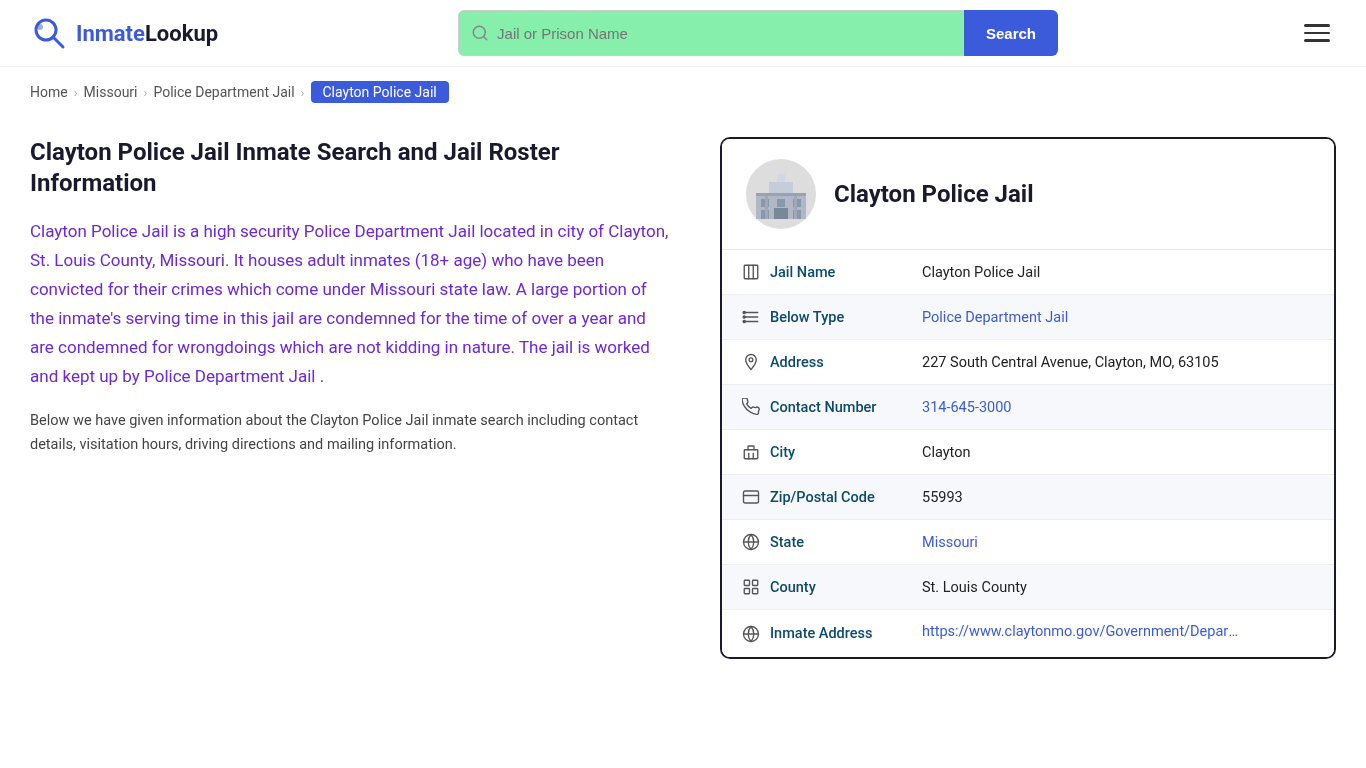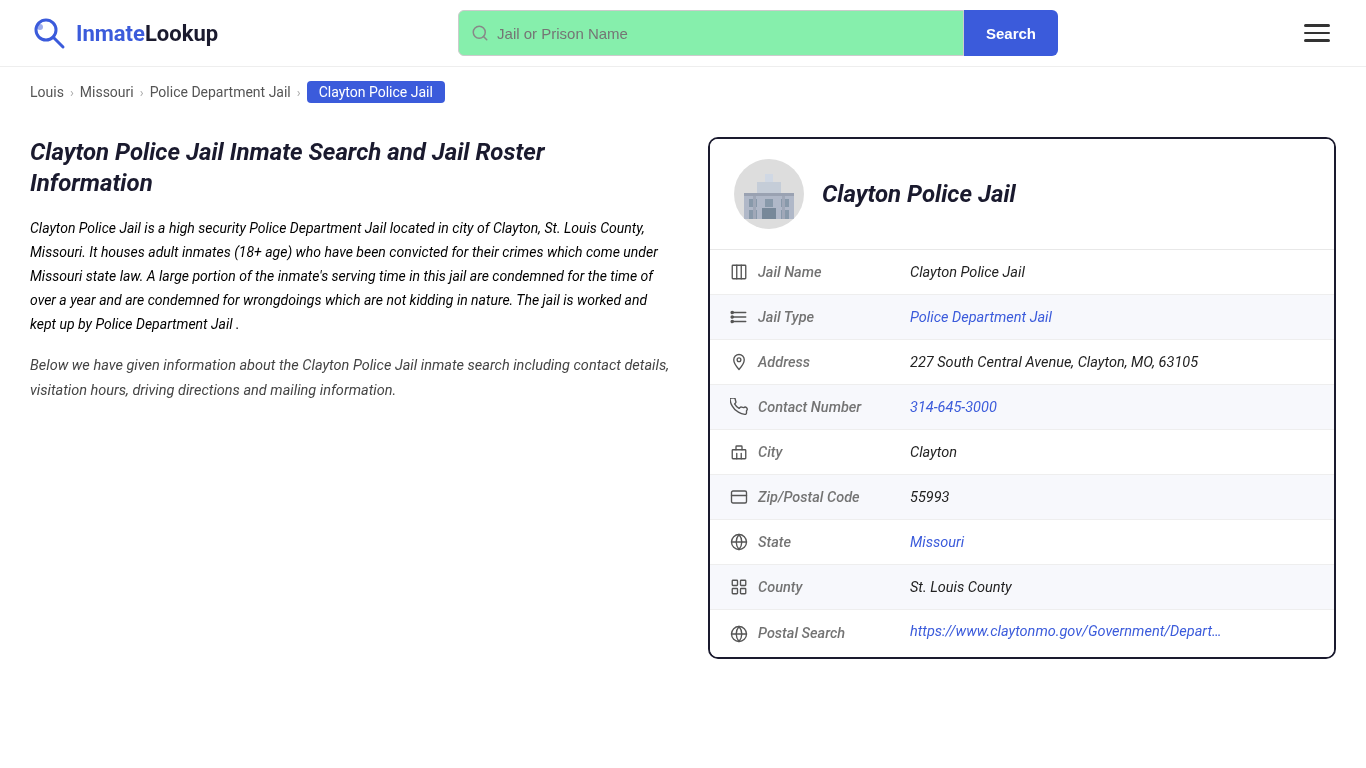--- a/index.html
+++ b/index.html
@@ -113,39 +113,38 @@
       color: #fff;
       padding: 3px 12px;
       border-radius: 4px;
       font-size: 14px;
     }
 
     
     .main-content {
       display: flex;
       padding: 20px 30px 40px 30px;
-      gap: 18px;
+      gap: 30px;
       max-width: 1366px;
-      font-style: italic;
     }
     .left-panel {
       flex: 0 0 660px;
       max-width: 660px;
       padding-right: 20px;
     }
     .left-panel h1 {
       font-size: 24px;
       font-weight: 700;
       color: #1a1a2e;
       margin-bottom: 18px;
       line-height: 1.3;
     }
     .left-panel .description {
-      font-size: 14px;
-      color: #000000;
+      font-size: 17px;
+      color: #6d28d9;
       line-height: 1.7;
       margin-bottom: 18px;
     }
     .left-panel .description2 {
       font-size: 14.5px;
       color: #444;
       line-height: 1.7;
     }
 
     
@@ -204,21 +203,21 @@
     .info-table tr:nth-child(even) {
       background: #f7f8fc;
     }
     .info-table td {
       padding: 13px 20px;
       vertical-align: middle;
       font-size: 14.5px;
     }
     .info-table td:first-child {
       width: 180px;
-      color: #737373;
+      color: #0c4a6e;
       font-weight: 500;
       white-space: nowrap;
     }
     .info-table td:last-child {
       color: #222;
     }
     .field-label {
       display: flex;
       align-items: center;
       gap: 10px;
@@ -267,21 +266,21 @@
   </div>
 
   <button class="hamburger">
     <span></span>
     <span></span>
     <span></span>
   </button>
 </header>
 
 <nav class="breadcrumb">
-  <a href="#">Louis</a>
+  <a href="#">Home</a>
   <span class="sep">›</span>
   <a href="#">Missouri</a>
   <span class="sep">›</span>
   <a href="#">Police Department Jail</a>
   <span class="sep">›</span>
   <span class="active-crumb">Clayton Police Jail</span>
 </nav>
 
 <div class="main-content">
 
@@ -337,21 +336,21 @@
             <td>
               <div class="field-label">
                 <svg class="field-icon" width="18" height="18" viewBox="0 0 24 24" fill="none" stroke="#555" stroke-width="1.8" stroke-linecap="round" stroke-linejoin="round">
                   <line x1="3" y1="6" x2="21" y2="6"></line>
                     <line x1="3" y1="12" x2="21" y2="12"></line>
                     <line x1="3" y1="18" x2="21" y2="18"></line>
                   <circle cx="3" cy="6" r="1.5" fill="#555"></circle>
                     <circle cx="3" cy="12" r="1.5" fill="#555"></circle>
                     <circle cx="3" cy="18" r="1.5" fill="#555"></circle>
                 </svg>
-                <span>Jail Type</span>
+                <span>Below Type</span>
               </div>
             </td>
             <td>
               <a class="link-blue" href="#">Police Department Jail</a>
             </td>
           </tr>
 
           <tr>
             <td>
               <div class="field-label">
@@ -439,21 +438,21 @@
           </tr>
 
           <tr>
             <td>
               <div class="field-label">
                 <svg class="field-icon" width="18" height="18" viewBox="0 0 24 24" fill="none" stroke="#555" stroke-width="1.8" stroke-linecap="round" stroke-linejoin="round">
                   <circle cx="12" cy="12" r="10"></circle>
                     <line x1="2" y1="12" x2="22" y2="12"></line>
                     <path d="M12 2a15.3 15.3 0 010 20M12 2a15.3 15.3 0 000 20"></path>
                 </svg>
-                <span>Postal Search</span>
+                <span>Inmate Address</span>
               </div>
             </td>
             <td>
               <a class="link-blue url-truncate" href="#">https://www.claytonmo.gov/Government/Departments/Police.htm</a>
             </td>
           </tr>
         </tbody>
       </table>
     </div>
   </div>

